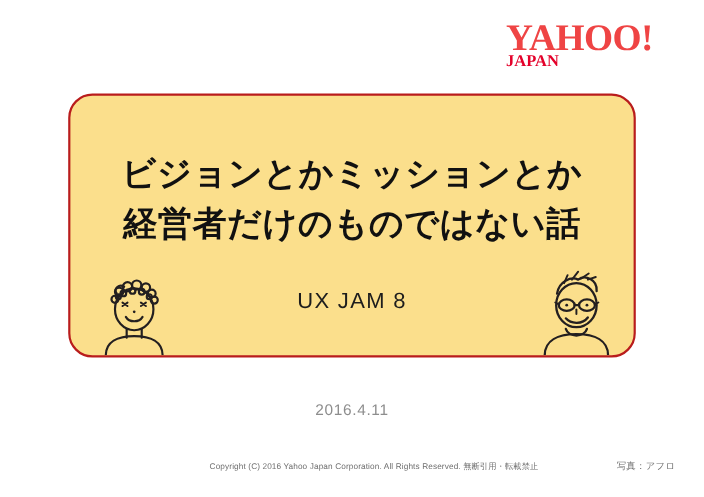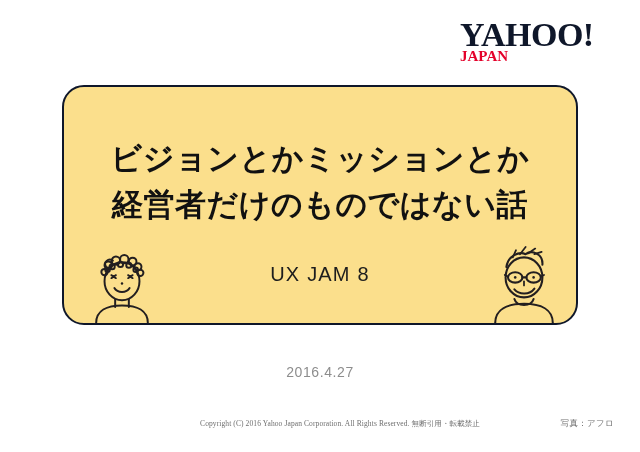--- a/index.html
+++ b/index.html
@@ -21,21 +21,21 @@
     top: 20px;
     right: 58px;
     width: 122px;
     height: 46px;
   }
   .logo-main {
     font-family: "Liberation Serif", serif;
     font-weight: bold;
     font-size: 34px;
     line-height: 30px;
-    color: #0f172a;
+    color: #ef4444;
     letter-spacing: -0.5px;
     text-align: left;
     white-space: nowrap;
   }
   .logo-sub {
     font-family: "Liberation Serif", serif;
     font-weight: bold;
     font-size: 15px;
     color: #e4012a;
     letter-spacing: 0px;
@@ -45,21 +45,21 @@
   }
 
   
   .card {
     position: absolute;
     left: 62px;
     top: 85px;
     width: 516px;
     height: 240px;
     background: #fbdf8c;
-    border: 2px solid #0f172a;
+    border: 2px solid #b91c1c;
     border-radius: 22px;
     box-sizing: border-box;
     overflow: hidden;
   }
 
   .card-title {
     position: absolute;
     left: 0;
     right: 0;
     top: 48px;
@@ -110,21 +110,21 @@
   }
 
   
   .footer-copyright {
     position: absolute;
     left: 0;
     right: 0;
     top: 419px;
     text-align: center;
     color: #6f6f6f;
-    font-family: Liberation Serif, serif;
+    font-family: Liberation Sans, sans-serif;
     font-size: 7.5px;
     letter-spacing: 0.1px;
     padding-left: 40px;
   }
   .footer-credit {
     position: absolute;
     right: 26px;
     top: 418px;
     color: #6f6f6f;
     font-family: Liberation Sans, sans-serif;
@@ -207,16 +207,16 @@
         <circle cx="62" cy="43" r="1.6" fill="#231f20" stroke="none"></circle>
 
         <path d="M50 48 L50 53" stroke-width="2.2"></path>
 
         <path d="M38 58 C44 65 57 65 63 57"></path>
       </g>
     </svg>
   </div>
 </div>
 
-<div class="date-line">2016.4.27</div>
+<div class="date-line">2016.4.11</div>
 
 <div class="footer-copyright">Copyright (C) 2016 Yahoo Japan Corporation. All Rights Reserved. 無断引用・転載禁止</div>
 <div class="footer-credit">写真：アフロ</div>
 
 </body></html>

